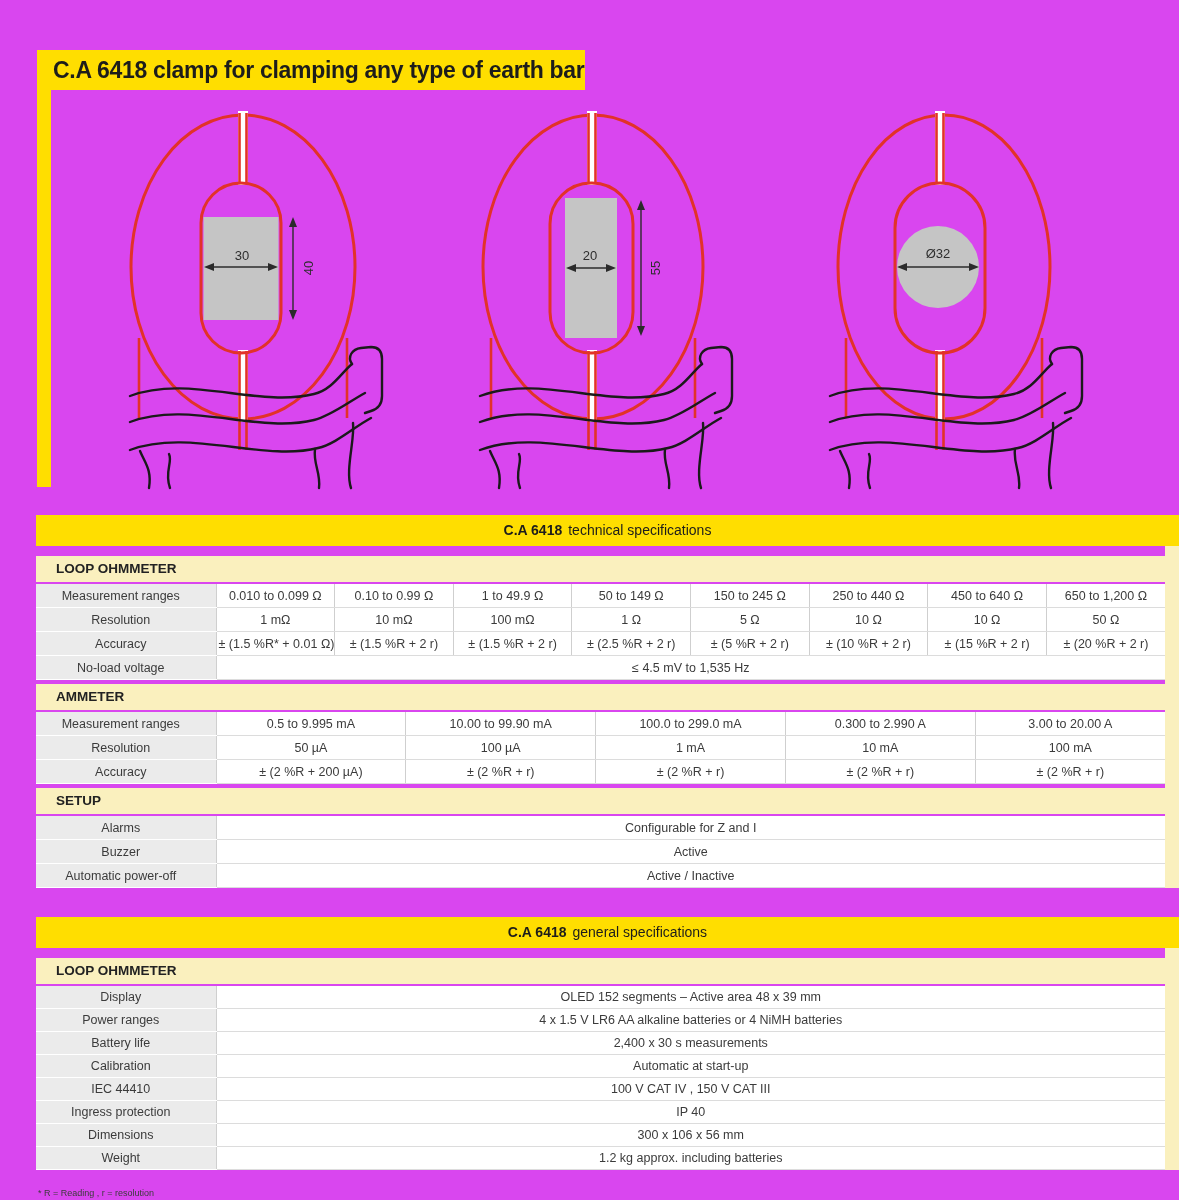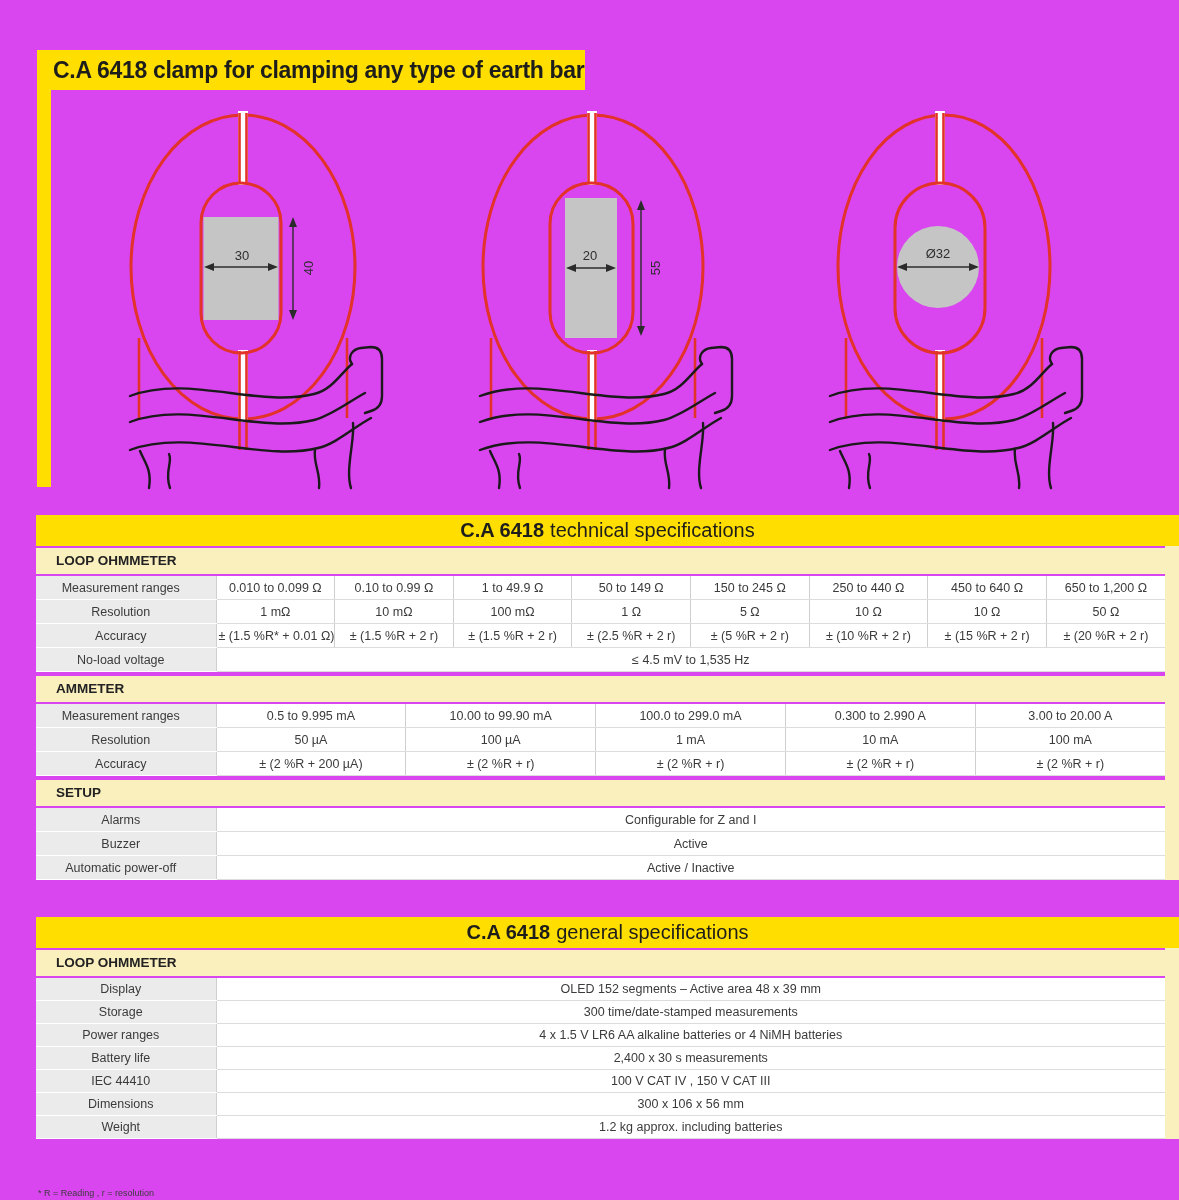--- a/index.html
+++ b/index.html
@@ -18,28 +18,28 @@
   svg.clamp .redthin{stroke:#E23229;stroke-width:2.6;fill:none;}
   svg.clamp .white-gap{fill:#ffffff;stroke:none;}
   svg.clamp .gray{fill:#C5C5C5;stroke:none;}
   svg.clamp .bar path{stroke:#1a1a1a;stroke-width:2.4;fill:none;stroke-linecap:round;}
   svg.clamp .dim-line{stroke:#2b2b2b;stroke-width:1.4;fill:none;}
   svg.clamp .dim-head{fill:#2b2b2b;stroke:none;}
   svg.clamp text{font-family:"Liberation Sans",sans-serif;font-size:13px;fill:#2e2e2e;text-anchor:middle;}
 
   
   .banner{position:absolute;left:36px;width:1143px;height:31px;background:#FFDE00;text-align:center;
-          line-height:31px;font-size:20px;color:#1d1d1b;}
+          line-height:31px;font-size:14px;color:#1d1d1b;}
   .banner b{font-weight:bold;}
   .banner .rest{margin-left:6px;font-weight:normal;}
   .tables-wrap{position:absolute;left:36px;width:1143px;}
   .right-accent{position:absolute;top:0;right:0;bottom:0;width:14px;background:#FAF0BE;}
   .band{background:#FAF0BE;height:26px;line-height:26px;font-weight:bold;font-size:13.5px;
         color:#222;padding-left:20px;margin:4px 0 2px 0;box-sizing:border-box;}
-  .band:first-child{margin-top:2px;}
+  .band:first-child{margin-top:10px;}
   table.spec{width:1129px;border-collapse:collapse;table-layout:fixed;background:#fff;}
   table.spec td{height:23px;font-size:12.5px;text-align:center;color:#3b3b3b;
                 border-bottom:1px solid #dcdcdc;border-left:1px solid #cfcfcf;
                 padding:0 2px;white-space:nowrap;overflow:hidden;}
   table.spec td.lab{background:#EBEBEB;text-align:center;padding-right:12px;border-left:none;
                     border-bottom:1px solid #ffffff;}
   table.gen td{height:22px;}
   .footnote{position:absolute;left:38px;top:1188px;font-size:9px;color:#3b3b3b;}
 </style>
 </head>
@@ -291,36 +291,40 @@
       <colgroup>
           <col style="width:180px">
           <col>
         </colgroup>
       <tbody>
           <tr>
         <td class="lab">Display</td>
         <td>OLED 152 segments – Active area 48 x 39 mm</td>
       </tr>
       <tr>
-        <td class="lab">Storage</td>
-        <td>300 time/date-stamped measurements</td>
-      </tr>
-      <tr>
         <td class="lab">Power ranges</td>
         <td>4 x 1.5 V LR6 AA alkaline batteries or 4 NiMH batteries</td>
       </tr>
       <tr>
         <td class="lab">Battery life</td>
         <td>2,400 x 30 s measurements</td>
       </tr>
       <tr>
+        <td class="lab">Calibration</td>
+        <td>Automatic at start-up</td>
+      </tr>
+      <tr>
         <td class="lab">IEC 44410</td>
         <td>100 V CAT IV , 150 V CAT III</td>
       </tr>
       <tr>
+        <td class="lab">Ingress protection</td>
+        <td>IP 40</td>
+      </tr>
+      <tr>
         <td class="lab">Dimensions</td>
         <td>300 x 106 x 56 mm</td>
       </tr>
       <tr>
         <td class="lab">Weight</td>
         <td>1.2 kg approx. including batteries</td>
       </tr>
     </tbody>
       </table>
 

